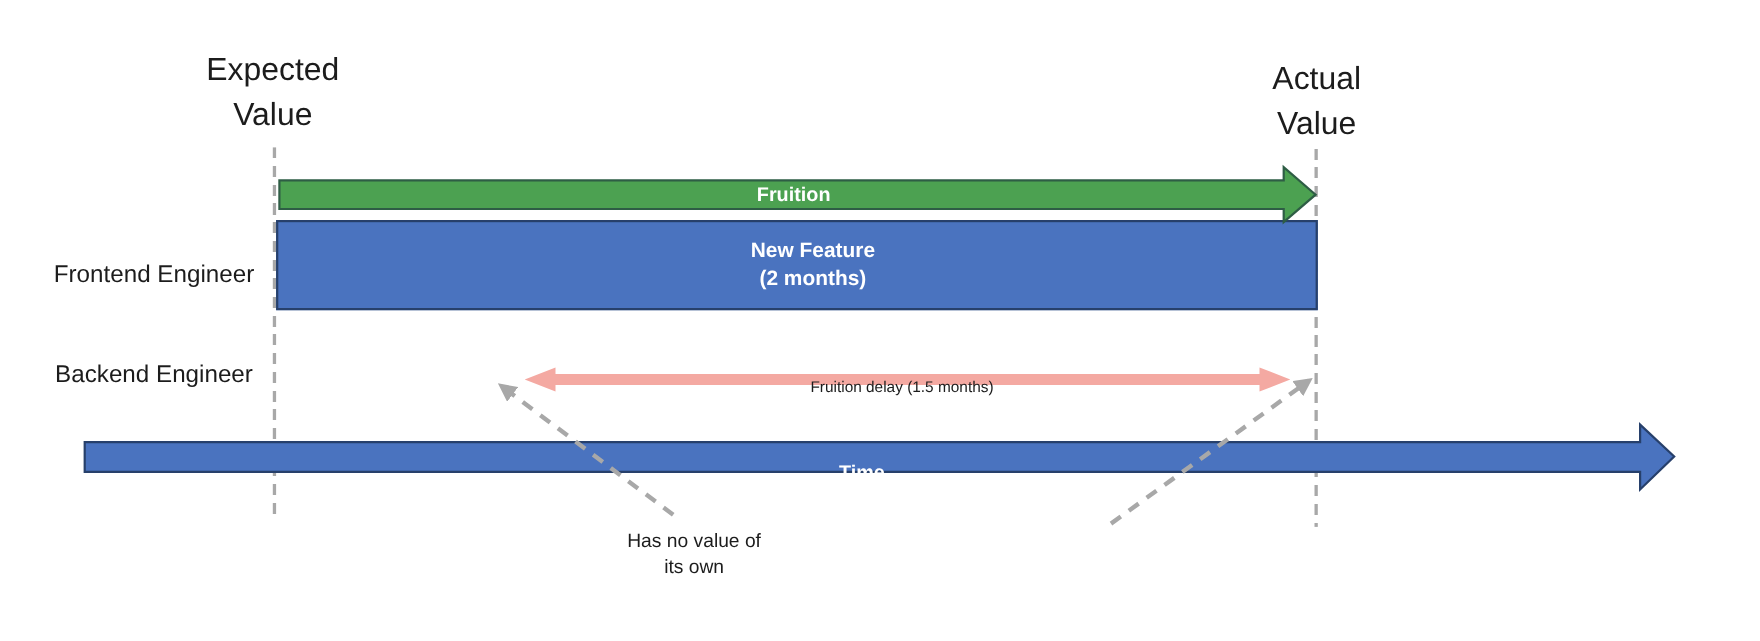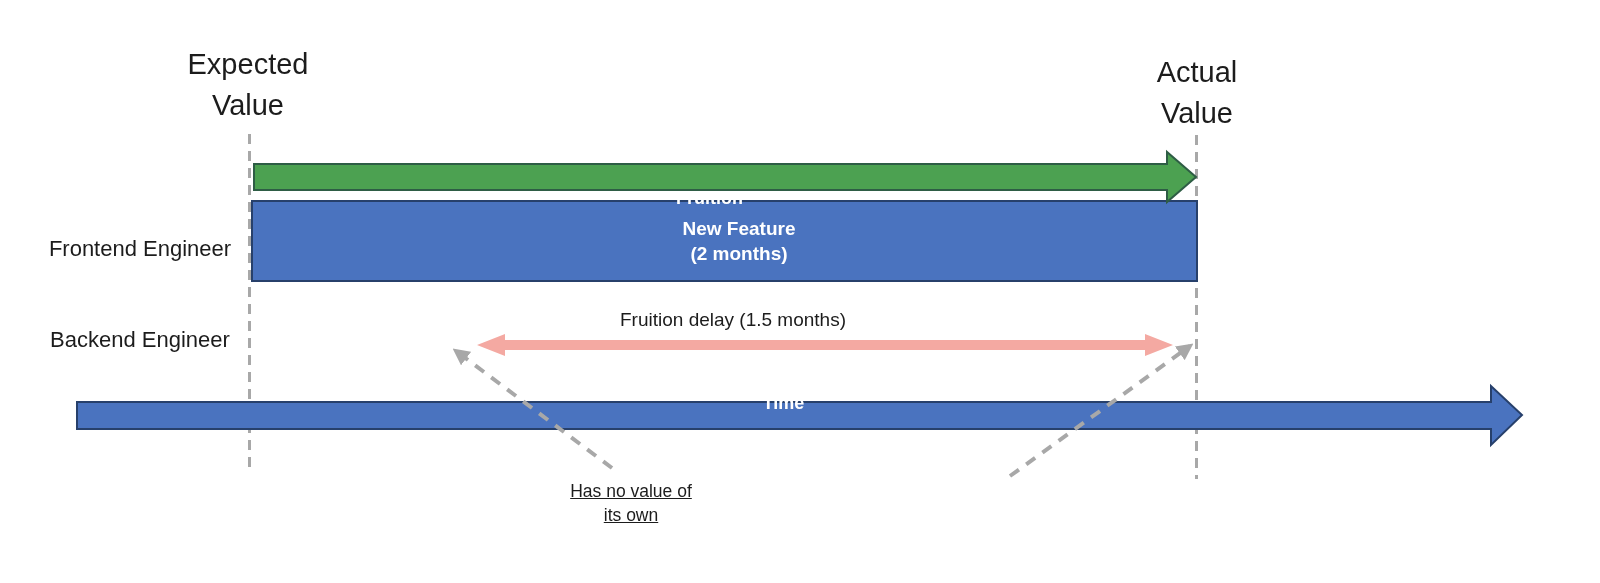--- a/index.html
+++ b/index.html
@@ -13,21 +13,21 @@
   .abs{position:absolute;}
   .pre{white-space:pre-line;text-align:center;}
   .marker-label{font-size:29px;line-height:41px;font-weight:400;}
   .lane-label{font-size:22px;line-height:26px;text-align:center;}
   .bar{background:var(--blue);border:2.5px solid var(--blue_border);box-sizing:border-box;
        display:flex;align-items:center;justify-content:center;padding-left:29px;}
   .bar-text{color:#ffffff;font-size:19px;line-height:25px;font-weight:600;}
   .overlay-text{color:#ffffff;font-size:18px;font-weight:600;display:flex;align-items:center;justify-content:center;}
   .dash-v{width:3px;background:repeating-linear-gradient(to bottom,var(--gray) 0 10px,transparent 10px 17px);}
   .annotation{font-size:17.5px;line-height:24px;}
-  .delay-label{font-size:19px;text-align:left;}
+  .delay-label{font-size:14px;text-align:center;margin-top:34px;}
   svg{display:block;overflow:visible;}
 </style>
 </head>
 <body>
 
 <div class="canvas">
 
   <svg class="abs" width="0" height="0" aria-hidden="true">
     <defs>
       <marker id="ah-gray" viewBox="0 0 10 10" refX="7.5" refY="5" markerWidth="4.2" markerHeight="4.2" orient="auto-start-reverse">
@@ -49,35 +49,35 @@
 
   <div class="abs bar" style="left:251px;top:200px;width:947px;height:82px;">
     <div class="bar-text pre">New Feature
 (2 months)</div>
   </div>
 
 
   <svg class="abs" style="left:253px;top:150px;" width="946" height="54" viewBox="0 0 946 54">
     <polygon points="1,14 914,14 914,2 943,27 914,52 914,40 1,40" style="fill:var(--green);stroke:var(--green_border);stroke-width:2;stroke-linejoin:miter"></polygon>
   </svg>
-  <div class="abs overlay-text" style="left:253px;top:164px;width:913px;height:26px;margin-top:21px;">Fruition</div>
+  <div class="abs overlay-text" style="left:265px;top:164px;width:913px;height:26px;">Fruition</div>
 
   <svg class="abs" style="left:477px;top:333px;" width="696" height="24" viewBox="0 0 696 24">
     <polygon points="0,12 28,1 28,7 668,7 668,1 696,12 668,23 668,17 28,17 28,23" style="fill:var(--pink)"></polygon>
   </svg>
   <div class="abs delay-label" style="left:620px;top:309px;width:400px;">Fruition delay (1.5 months)</div>
 
   <svg class="abs" style="left:76px;top:384px;" width="1449" height="64" viewBox="0 0 1449 64">
     <polygon points="1,18 1415,18 1415,2 1446,31 1415,61 1415,45 1,45" style="fill:var(--blue);stroke:var(--blue_border);stroke-width:2;stroke-linejoin:miter"></polygon>
   </svg>
-  <div class="abs overlay-text" style="left:76px;top:390px;width:1415px;height:27px;text-align:center;">Time</div>
+  <div class="abs overlay-text" style="left:76px;top:416px;width:1415px;height:27px;text-align:center;">Time</div>
 
   <svg class="abs" style="left:440px;top:340px;" width="185" height="135" viewBox="0 0 185 135">
     <line x1="172" y1="128" x2="16" y2="11" style="stroke:var(--gray);stroke-width:4;stroke-dasharray:11 9" marker-end="url(#ah-gray)"></line>
   </svg>
-  <div class="abs pre annotation" style="left:531px;top:479px;width:200px;text-decoration:underline;">Has no value of
+  <div class="abs pre annotation" style="left:531px;top:479px;width:200px;">Has no value of
 its own</div>
 
   <svg class="abs" style="left:1000px;top:338px;" width="200" height="145" viewBox="0 0 200 145">
     <line x1="10" y1="138" x2="190" y2="8" style="stroke:var(--gray);stroke-width:4;stroke-dasharray:11 9" marker-end="url(#ah-gray)"></line>
   </svg>
 
 </div>
 
 </body></html>

